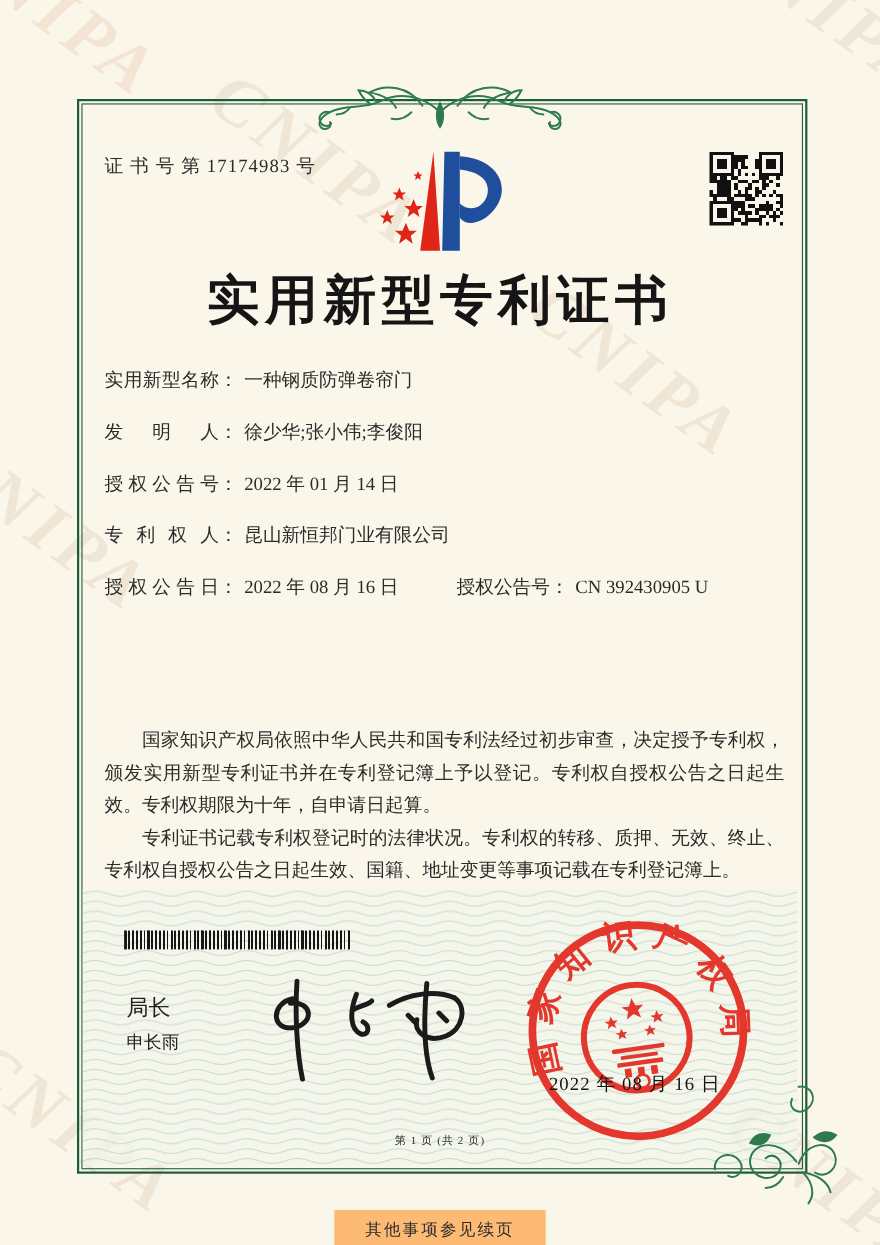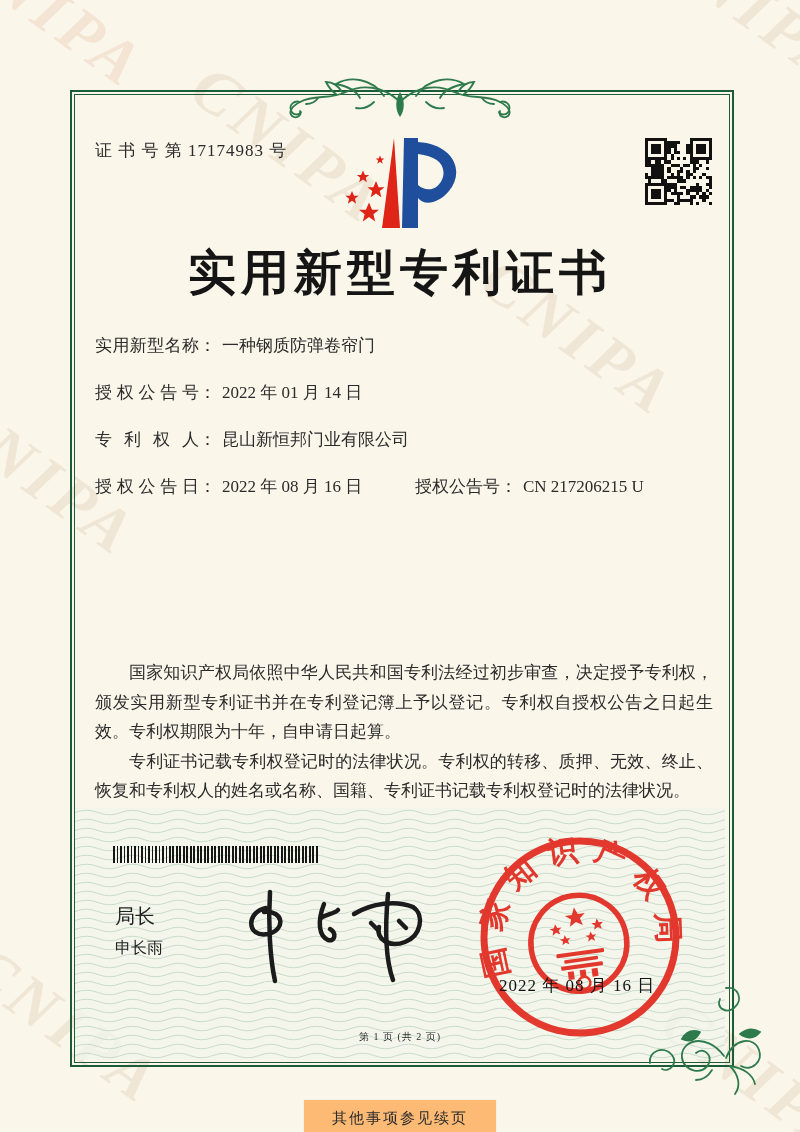--- a/index.html
+++ b/index.html
@@ -289,36 +289,39 @@
     <rect x="2" y="16" width="3" height="3" fill="#111"></rect>
   </svg>
 
 <div class="abs title">实用新型专利证书</div>
 
 <div class="abs fields">
   <div class="frow">
     <span class="flabel">实用新型名称</span><span class="fcolon">：</span><span class="fvalue">一种钢质防弹卷帘门</span>
   </div>
   <div class="frow">
+    <span class="flabel">发明人</span><span class="fcolon">：</span><span class="fvalue">徐少华;张小伟;李俊阳</span>
+  </div>
+  <div class="frow">
     <span class="flabel">授权公告号</span><span class="fcolon">：</span><span class="fvalue">2022 年 01 月 14 日</span>
   </div>
   <div class="frow">
     <span class="flabel">专利权人</span><span class="fcolon">：</span><span class="fvalue">昆山新恒邦门业有限公司</span>
   </div>
   <div class="frow">
     <span class="flabel">授权公告日</span><span class="fcolon">：</span><span class="fvalue">2022 年 08 月 16 日</span>
     <span class="grant2">
-      <span>授权公告号</span><span>：</span><span class="fvalue">CN 217206215 U</span>
+      <span>授权公告号</span><span>：</span><span class="fvalue">CN 392430905 U</span>
     </span>
   </div>
 </div>
 
 <div class="abs paras">
   <p>国家知识产权局依照中华人民共和国专利法经过初步审查，决定授予专利权，颁发实用新型专利证书并在专利登记簿上予以登记。专利权自授权公告之日起生效。专利权期限为十年，自申请日起算。</p>
-  <p>专利证书记载专利权登记时的法律状况。专利权的转移、质押、无效、终止、恢复和专利权人的姓名或名称、国籍、专利证书记载专利权登记时的法律状况。</p>
+  <p>专利证书记载专利权登记时的法律状况。专利权的转移、质押、无效、终止、专利权自授权公告之日起生效、国籍、地址变更等事项记载在专利登记簿上。</p>
 </div>
 
 <div class="abs barcode"></div>
 
 <div class="abs signer-title">局长</div>
 <div class="abs signer-name">申长雨</div>
 
 <svg class="abs signature" width="200" height="110" viewBox="0 0 200 110">
   <g stroke="#1b1b1b" stroke-width="4.5" fill="none" stroke-linecap="round" stroke-linejoin="round">
     <path d="M38 30 C18 34 18 60 40 56 C58 52 56 32 36 34"></path>

